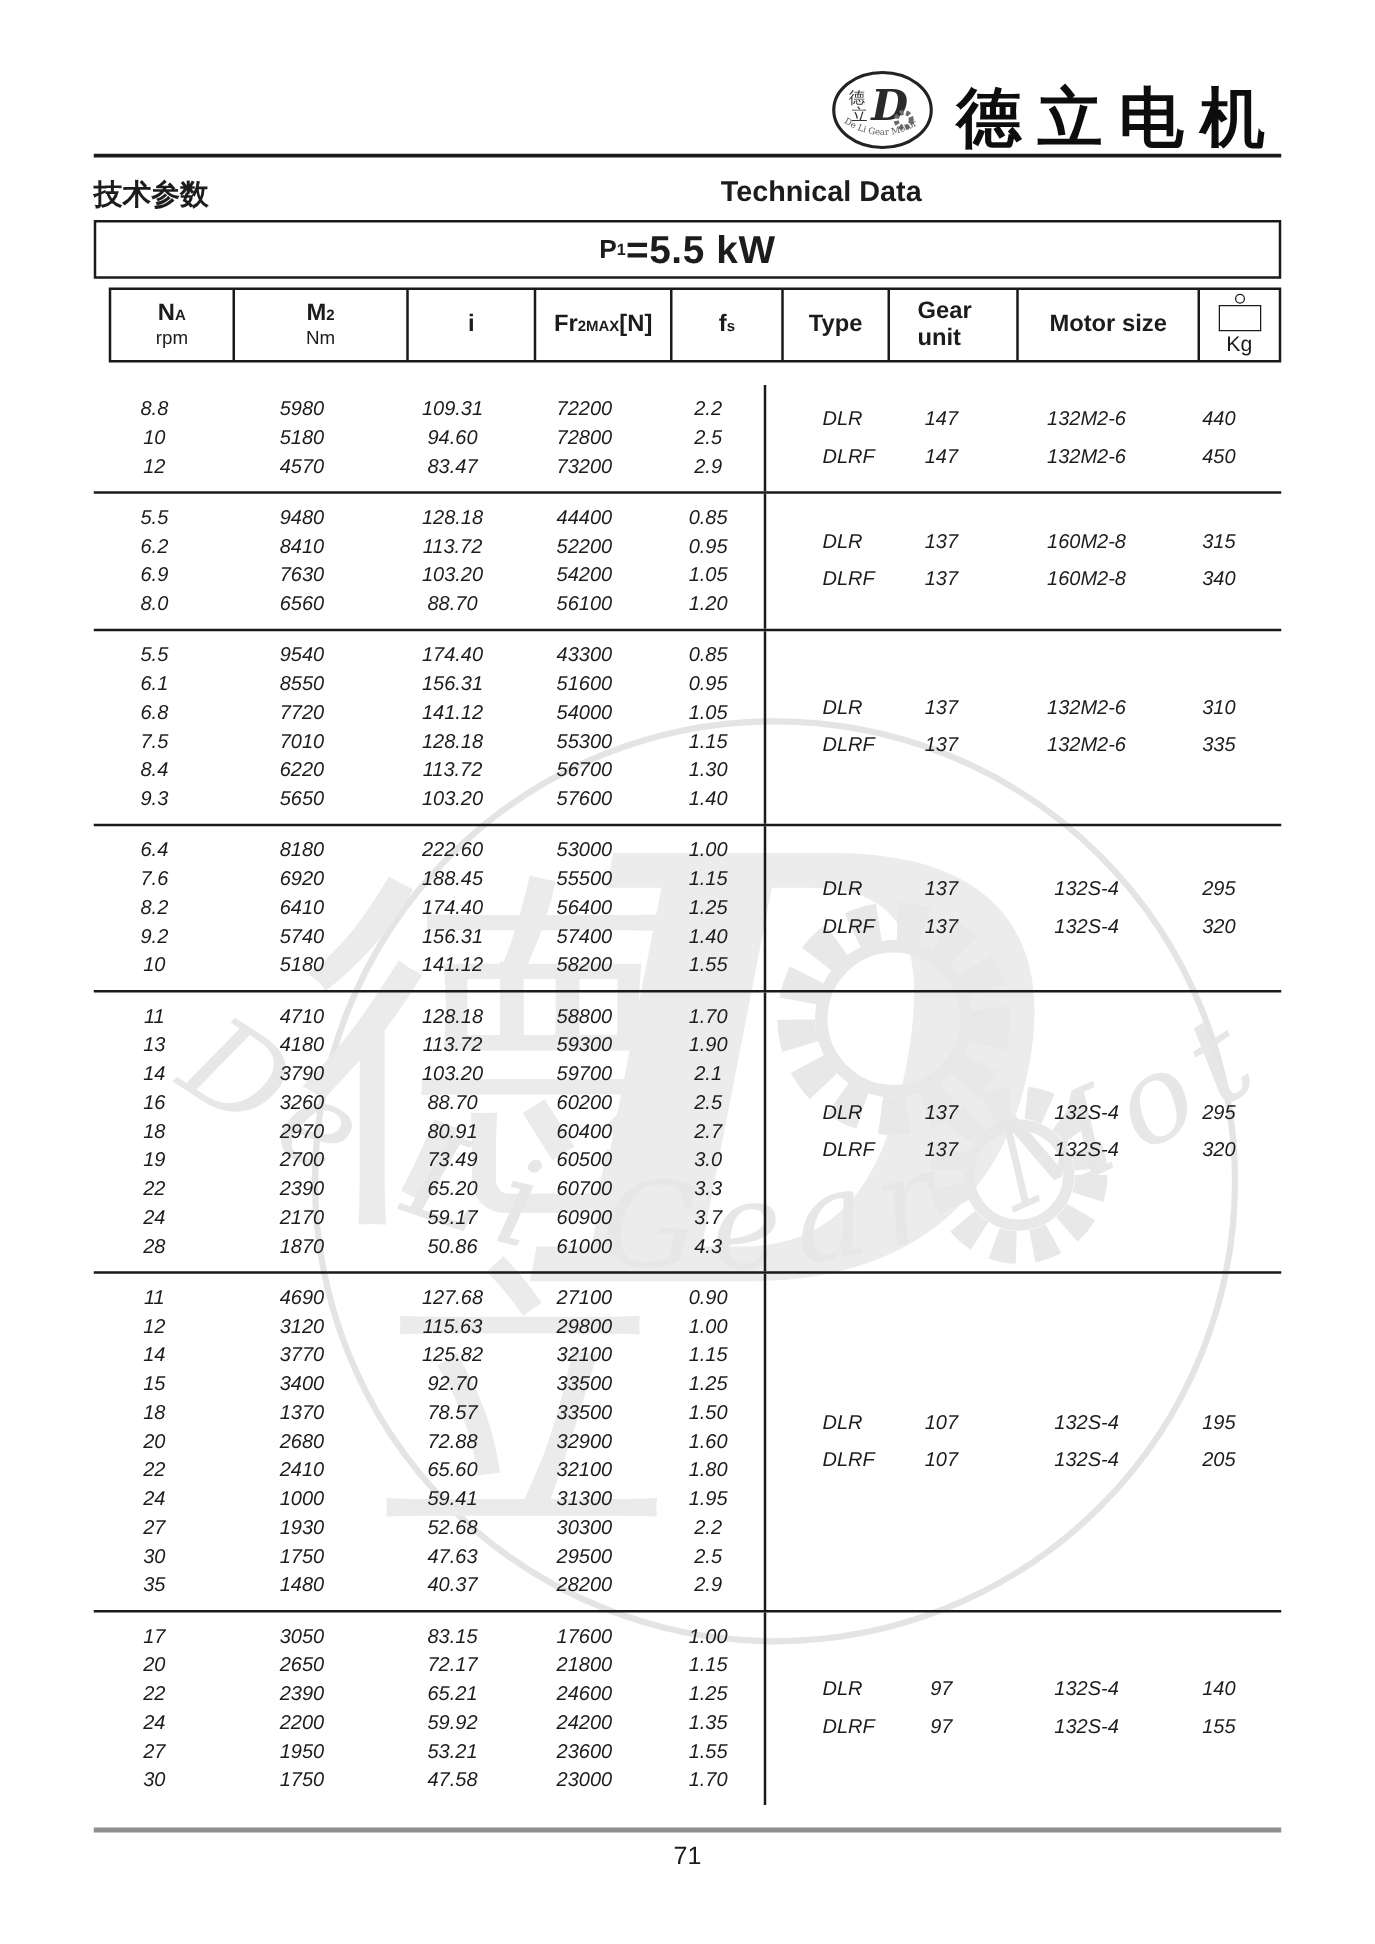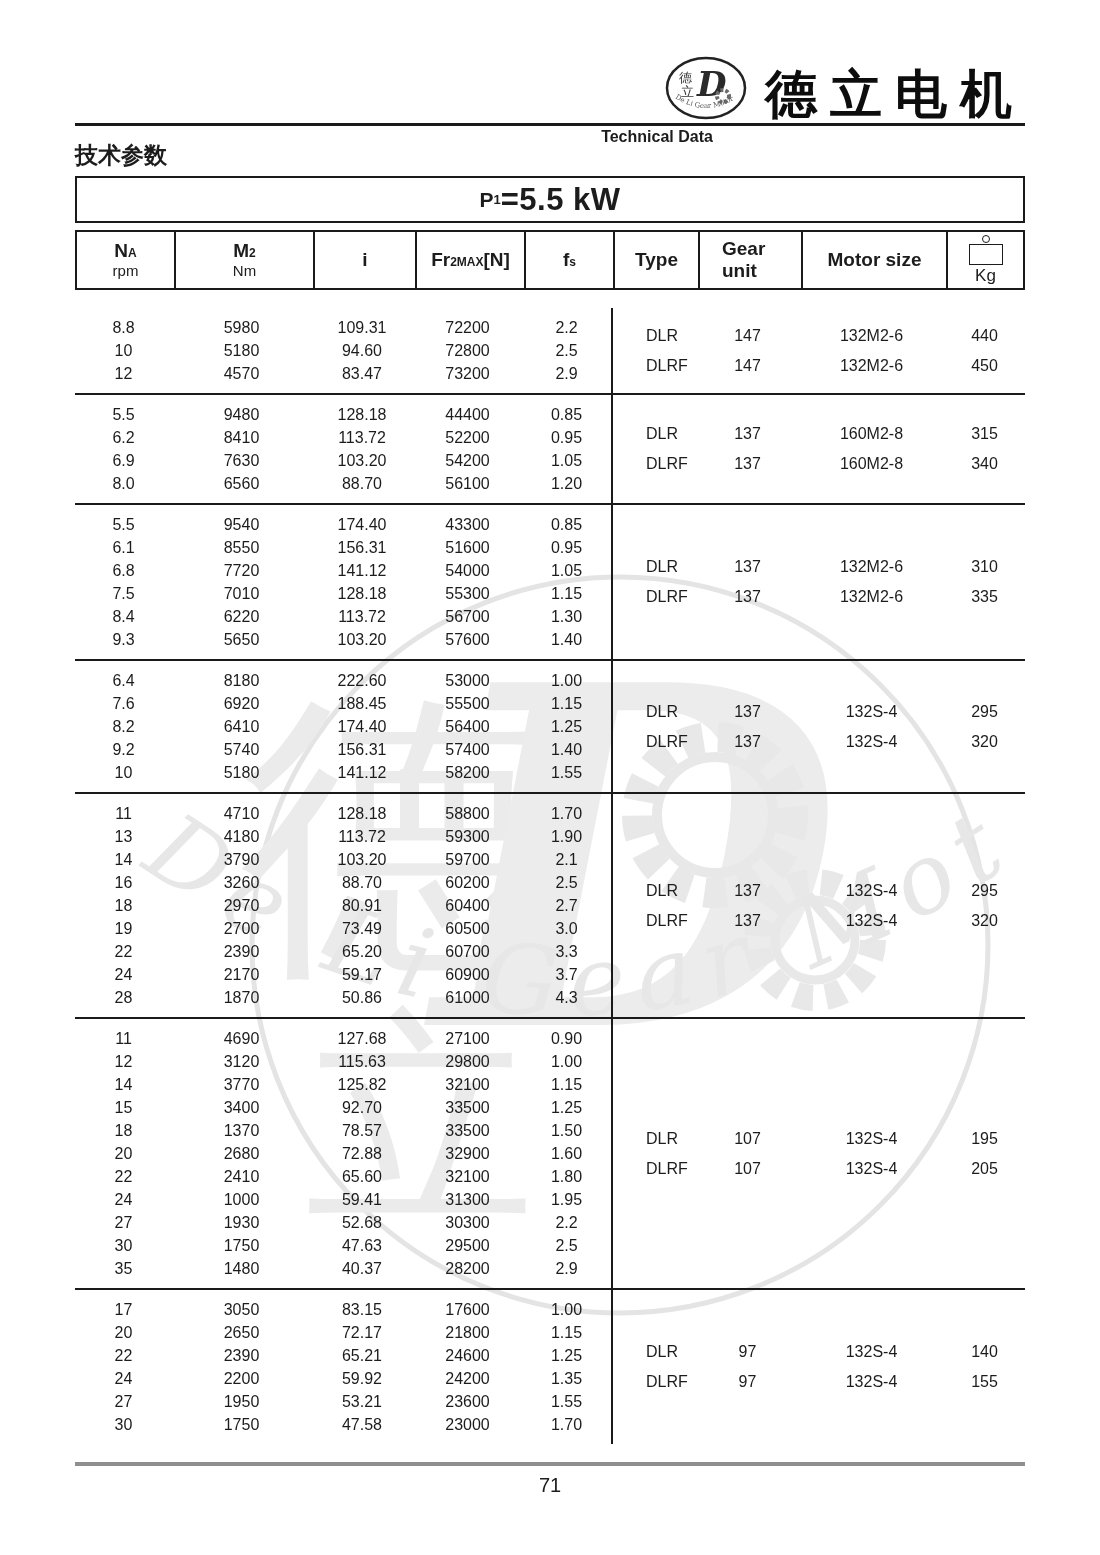--- a/index.html
+++ b/index.html
@@ -22,67 +22,68 @@
   .brand-name {
     position:absolute; right:0; top:60px;
     font-size:52px; font-weight:900; letter-spacing:13px;
     font-family:"DejaVu Serif","Liberation Serif",serif;
     color:#0d0d0d; white-space:nowrap;
   }
   .top-rule { height:3px; background:#1a1a1a; }
 
   .titles { position:relative; height:50px; z-index:2; }
   .title-cn { position:absolute; left:0; top:14px; font-size:23px; font-weight:bold; }
-  .title-en { position:absolute; left:422px; top:2px; width:320px; text-align:center; font-size:16px; font-weight:bold; }
+  .title-en { position:absolute; left:422px; top:14px; width:320px; text-align:center; font-size:23px; font-weight:bold; }
 
   .power-box {
     position:relative; z-index:2;
     height:47px; border:2px solid #1a1a1a;
     display:flex; align-items:center; justify-content:center;
   }
   .power-p { font-size:21px; font-weight:bold; }
   .power-sub { font-size:13px; font-weight:bold; vertical-align:-2px; }
   .power-val { font-size:31px; font-weight:bold; letter-spacing:0.5px; }
 
   
   .dtable { position:relative; margin-top:7px; z-index:1; }
   .thead {
     display:flex; height:60px;
     border:2px solid #1a1a1a;
     background:transparent;
+    margin-left:12px;
   }
   .th {
     display:flex; flex-direction:column; align-items:center; justify-content:center;
     border-left:2px solid #1a1a1a;
     line-height:1.15;
   }
   .th:first-child { border-left:none; }
   .th-main { font-size:19px; font-weight:bold; }
   .th-main .sub { font-size:12px; font-weight:bold; }
   .th-unit { font-size:15px; font-weight:normal; }
   .c1{width:97px;} .c2{width:139px;} .c3{width:102px;} .c4{width:109px;} .c5{width:89px;}
   .c6{width:85px;} .c7{width:103px;padding-left:22px;} .c8{width:145px;} .c9{width:80px; flex:1;}
 
   .w-icon { display:flex; flex-direction:column; align-items:center; margin-bottom:1px; }
   .w-ring { width:8px; height:8px; border:1.5px solid #1c1c1c; border-radius:50%; }
   .w-body { width:34px; height:21px; border:1.5px solid #1c1c1c; margin-top:1px; background:#fff; }
   .kg-label { font-size:17px; }
 
   .body-gap { height:18px; }
-  .tgroup { display:flex; align-items:stretch; border-bottom:2px solid #1a1a1a; }
+  .tgroup { display:flex; align-items:stretch; border-bottom:2px solid #1a1a1a;font-style:italic; }
   .tgroup:last-child { border-bottom:none; }
   .group-left { width:536px; padding:8px 0; }
   .data-row { display:flex; height:23px; line-height:23px; }
   .cell { text-align:center; font-size:16px; }
   .group-right {
     width:414px; border-left:2px solid #1a1a1a;
     display:flex; flex-direction:column; justify-content:center;
     padding:8px 0;
   }
-  .variant-row { display:flex; height:24px; line-height:24px; margin:3px 0; }
+  .variant-row { display:flex; height:24px; line-height:24px; margin:3px 12px; }
   .vcell { font-size:16px; text-align:center; }
   .vc-type { width:83px; text-align:left; padding-left:33px; }
   .vc-gear { width:103px; }
   .vc-motor { width:145px; }
   .vc-kg { width:81px; }
 
   .table-bottom-line { height:4px; background:#8f8f8f; margin-top:18px; }
 
   .page-footer { position:relative; z-index:2; text-align:center; margin-top:8px; }
   .page-number { font-size:20px; color:#1c1c1c; display:inline-block; }

